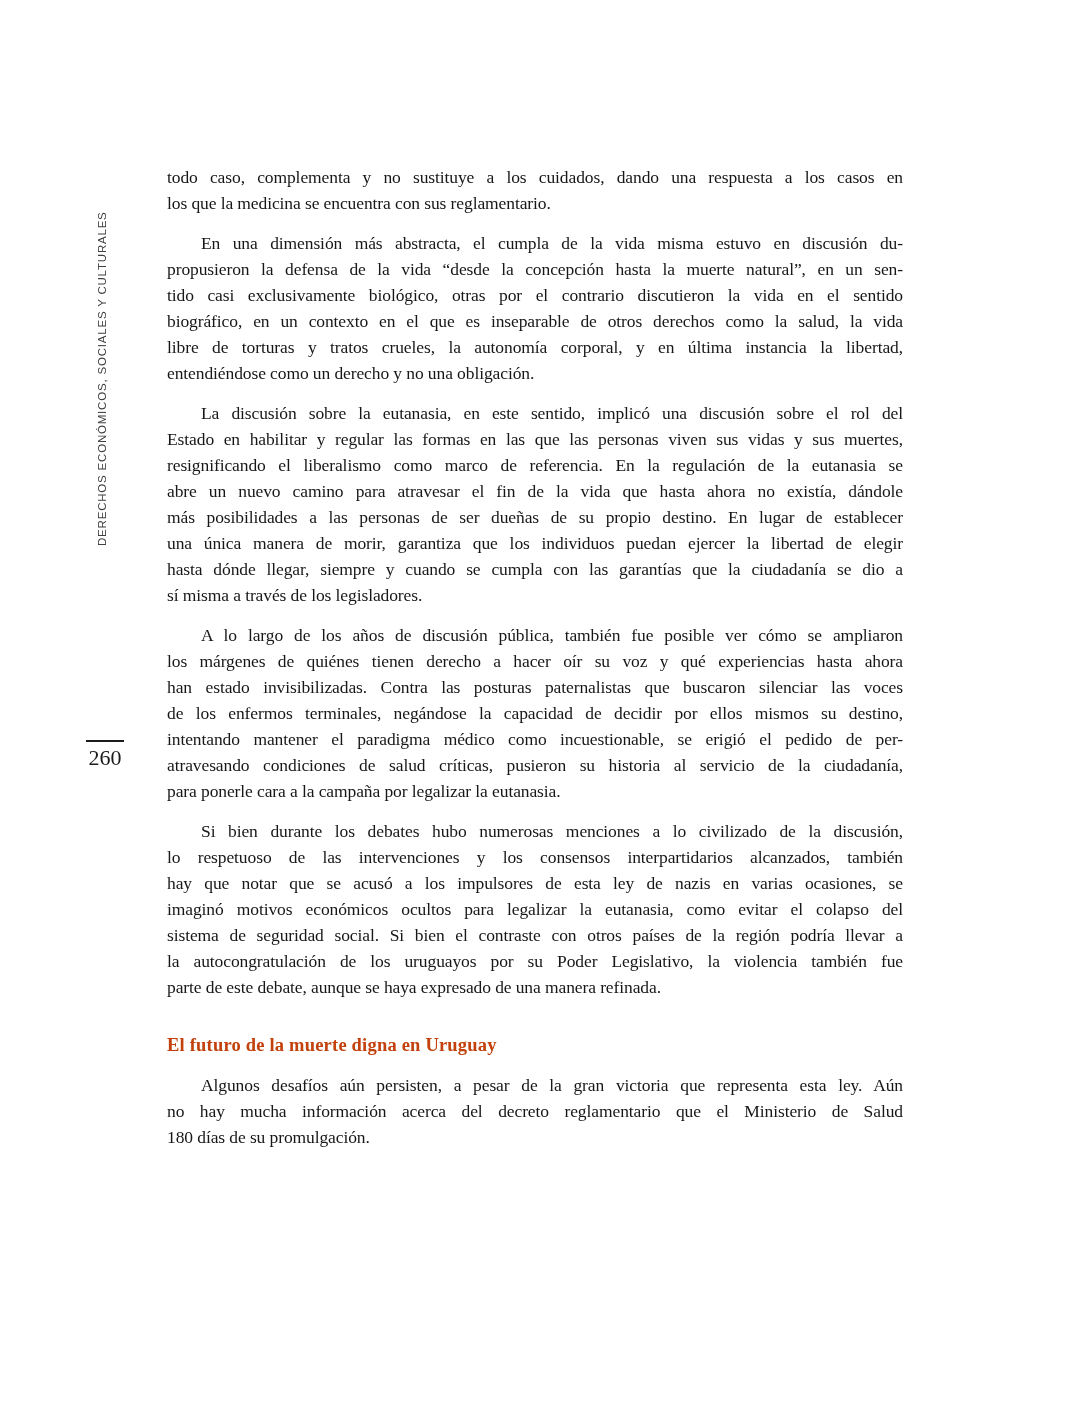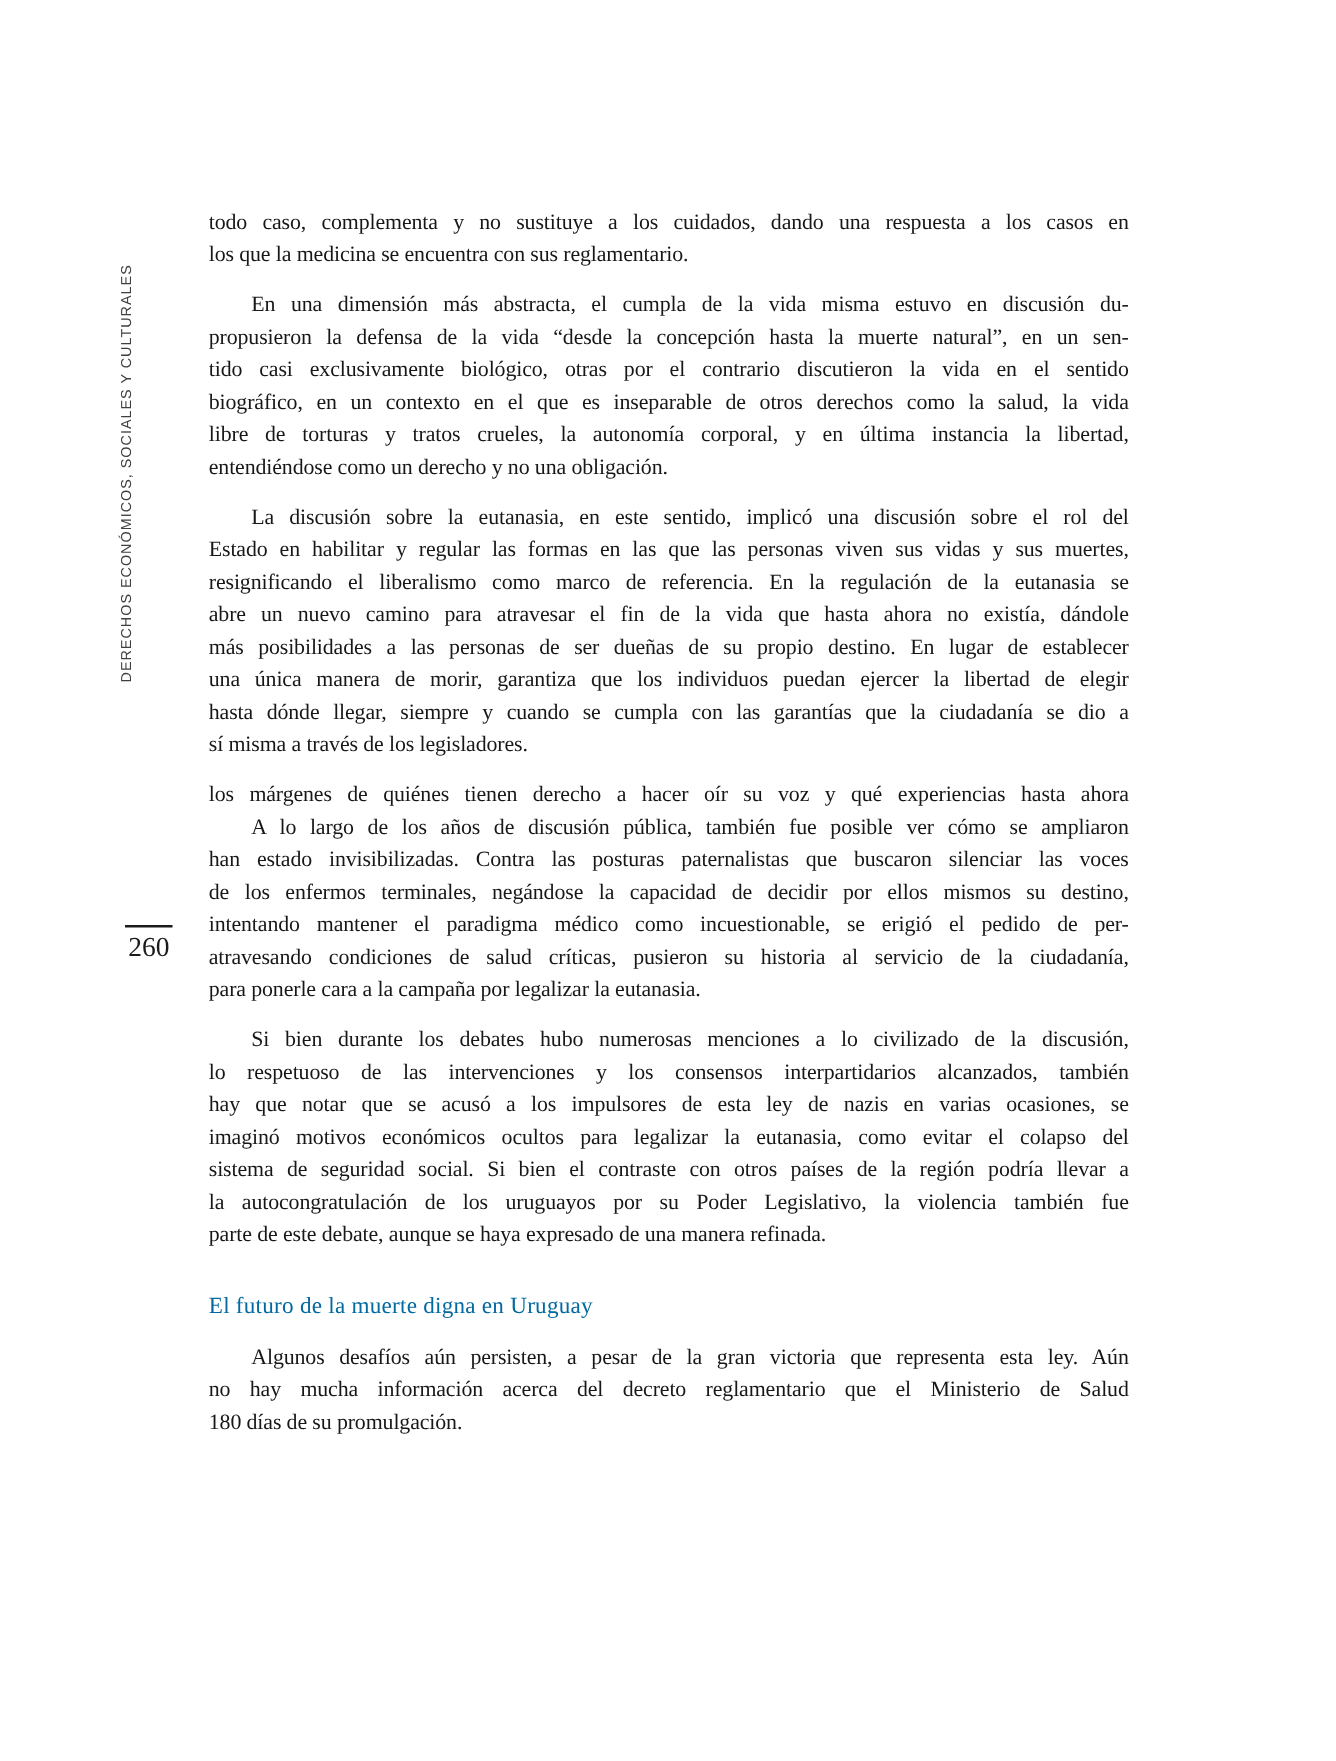--- a/index.html
+++ b/index.html
@@ -25,21 +25,21 @@
     transform: rotate(-90deg);
     white-space: nowrap;
     font-family: "Liberation Sans", sans-serif;
     font-size: 11.5px;
     letter-spacing: 0.8px;
     color: #3f3f3f;
   }
   
   .folio {
     position: absolute;
-    left: 100px;
+    left: 86px;
     top: 740px;
     width: 38px;
     text-align: center;
   }
   .folio-rule {
     border-top: 2px solid #1b1b1b;
     height: 0;
     margin-bottom: 3px;
   }
   .folio-number {
@@ -70,24 +70,24 @@
   }
   .tline.last {
     text-align-last: left;
   }
   .tline.first-indent {
     text-indent: 34px;
   }
   .section-heading {
     margin: 32px 0 0 0;
     font-size: 18.5px;
-    font-weight: normal;
+    font-weight: bold;
     line-height: 26px;
     letter-spacing: 0.2px;
-    color: #0369a1;
+    color: #c2410c;
   }
 </style>
 </head>
 <body>
 
 <div class="page">
 
   <div class="vertical-label">DERECHOS ECONÓMICOS, SOCIALES Y CULTURALES</div>
 
   <div class="folio">
@@ -112,22 +112,22 @@
         <div class="tline first-indent">La discusión sobre la eutanasia, en este sentido, implicó una discusión sobre el rol del</div>
         <div class="tline">Estado en habilitar y regular las formas en las que las personas viven sus vidas y sus muertes,</div>
         <div class="tline">resignificando el liberalismo como marco de referencia. En la regulación de la eutanasia se</div>
         <div class="tline">abre un nuevo camino para atravesar el fin de la vida que hasta ahora no existía, dándole</div>
         <div class="tline">más posibilidades a las personas de ser dueñas de su propio destino. En lugar de establecer</div>
         <div class="tline">una única manera de morir, garantiza que los individuos puedan ejercer la libertad de elegir</div>
         <div class="tline">hasta dónde llegar, siempre y cuando se cumpla con las garantías que la ciudadanía se dio a</div>
         <div class="tline last">sí misma a través de los legisladores.</div>
       </div>
       <div class="paragraph">
+        <div class="tline first-indent">A lo largo de los años de discusión pública, también fue posible ver cómo se ampliaron</div>
         <div class="tline">los márgenes de quiénes tienen derecho a hacer oír su voz y qué experiencias hasta ahora</div>
-        <div class="tline first-indent">A lo largo de los años de discusión pública, también fue posible ver cómo se ampliaron</div>
         <div class="tline">han estado invisibilizadas. Contra las posturas paternalistas que buscaron silenciar las voces</div>
         <div class="tline">de los enfermos terminales, negándose la capacidad de decidir por ellos mismos su destino,</div>
         <div class="tline">intentando mantener el paradigma médico como incuestionable, se erigió el pedido de per-</div>
         <div class="tline">atravesando condiciones de salud críticas, pusieron su historia al servicio de la ciudadanía,</div>
         <div class="tline last">para ponerle cara a la campaña por legalizar la eutanasia.</div>
       </div>
       <div class="paragraph">
         <div class="tline first-indent">Si bien durante los debates hubo numerosas menciones a lo civilizado de la discusión,</div>
         <div class="tline">lo respetuoso de las intervenciones y los consensos interpartidarios alcanzados, también</div>
         <div class="tline">hay que notar que se acusó a los impulsores de esta ley de nazis en varias ocasiones, se</div>

